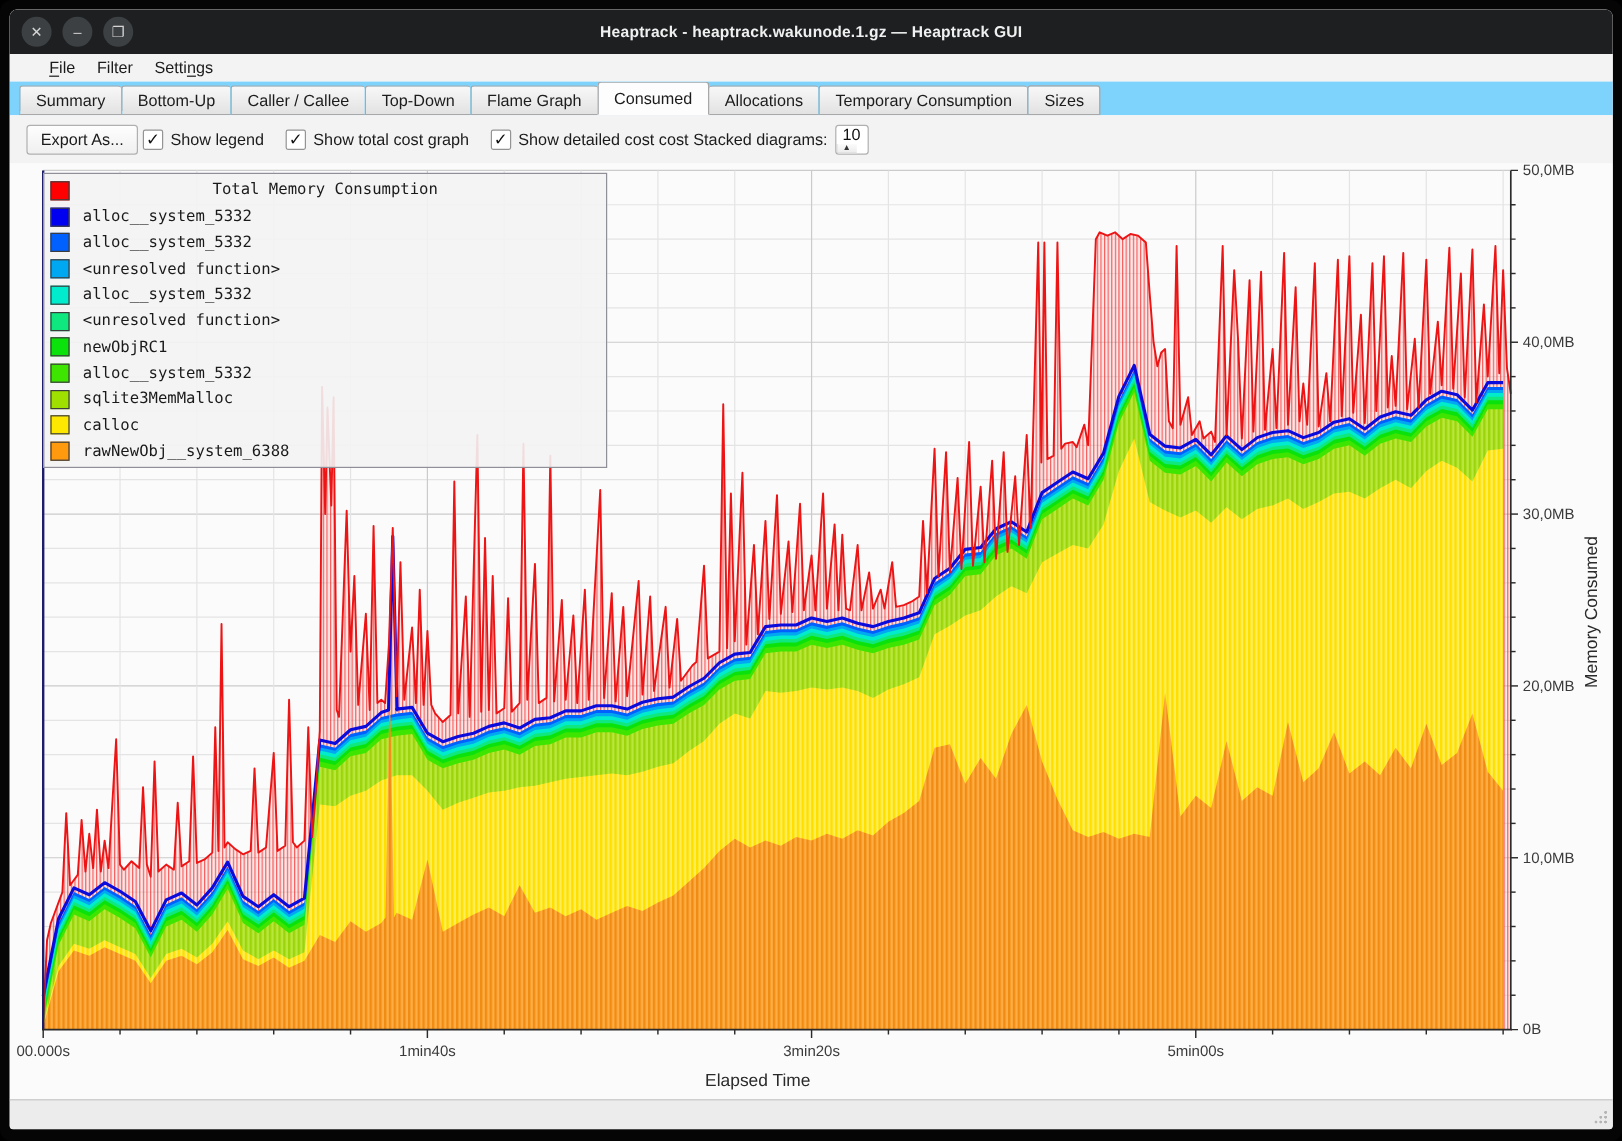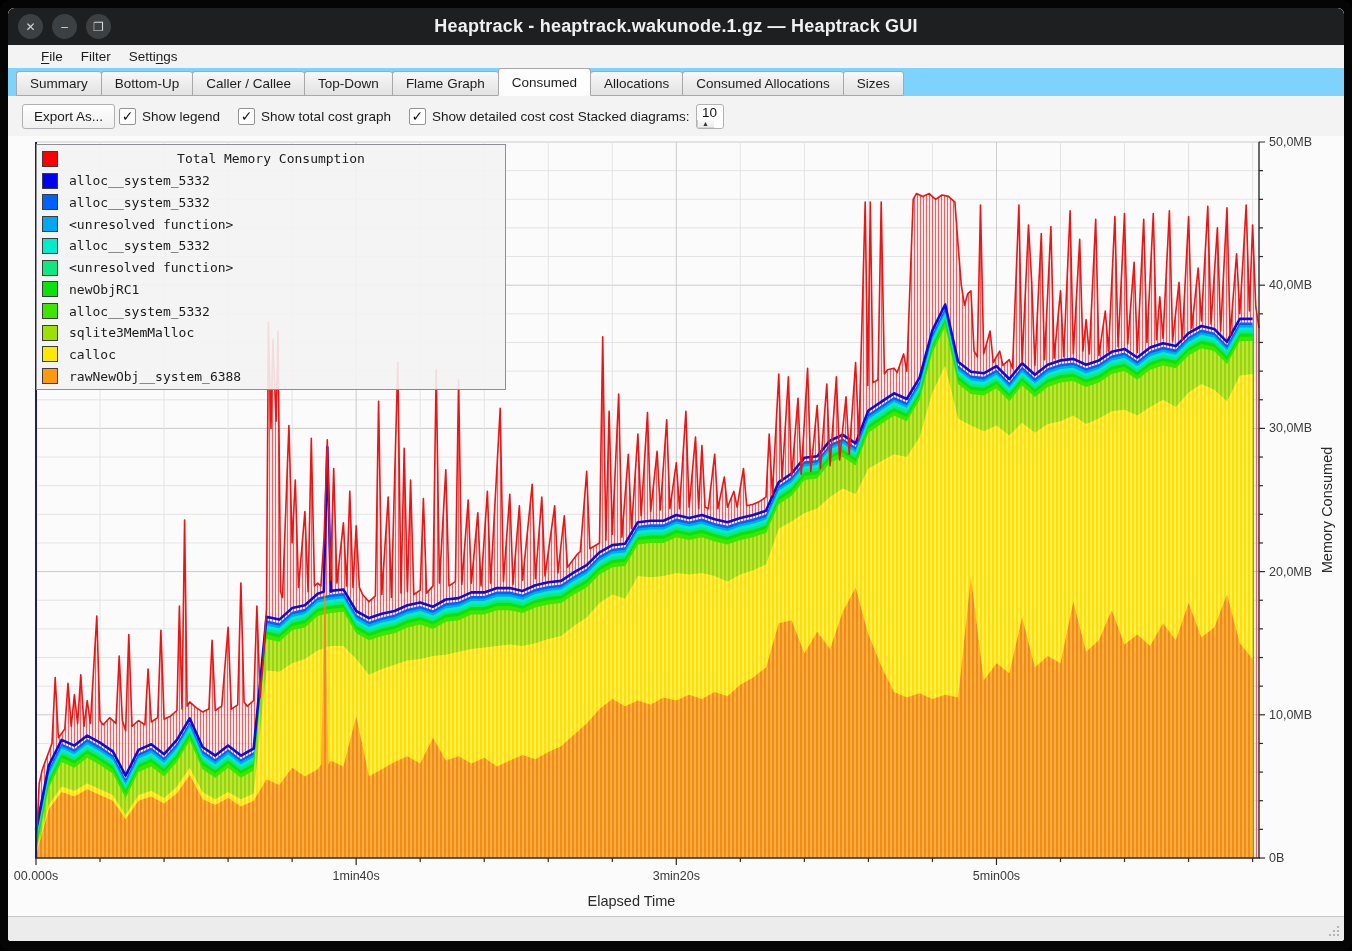--- a/index.html
+++ b/index.html
@@ -4,21 +4,21 @@
 <style>
   html,body{margin:0;padding:0;background:#000;}
   *{box-sizing:border-box;}
   .screen{width:1352px;height:951px;background:#050505;border-radius:10px;overflow:hidden;
           padding:8px 8px 10px 8px;font-family:"Liberation Sans",sans-serif;position:relative;}
   .frame{width:100%;height:100%;display:flex;flex-direction:column;background:#fbfbfb;
          border-radius:6px 6px 3px 3px;overflow:hidden;}
   
   .titlebar{height:37px;background:#1d1f21;position:relative;display:flex;align-items:center;
             justify-content:center;flex:0 0 auto;border-radius:6px 6px 0 0;}
-  .titlebar .title{color:#f0f0f0;font-size:18px;font-weight:bold;letter-spacing:.2px;}
+  .titlebar .title{color:#f0f0f0;font-size:13px;font-weight:bold;letter-spacing:.2px;}
   .winbtns{position:absolute;left:10px;top:6px;display:flex;gap:9px;}
   .winbtn{width:25px;height:25px;border-radius:50%;background:#3d4043;color:#d6d6d6;
           display:flex;align-items:center;justify-content:center;font-size:12px;cursor:default;}
   .winbtn span{line-height:1;}
   
   .menubar{height:23px;background:#f3f3f4;display:flex;align-items:center;padding-left:24px;
            font-size:13.5px;color:#1b1b1b;flex:0 0 auto;}
   .menuitem{padding:2px 9px;}
   .menuitem u{text-decoration:underline;text-underline-offset:2px;}
   
@@ -100,21 +100,21 @@
       </div>
 
     <div class="tabbar">
         <div class="tab">Summary</div>
         <div class="tab">Bottom-Up</div>
         <div class="tab">Caller / Callee</div>
         <div class="tab">Top-Down</div>
         <div class="tab">Flame Graph</div>
         <div class="tab active">Consumed</div>
         <div class="tab">Allocations</div>
-        <div class="tab">Consumed Allocations</div>
+        <div class="tab">Temporary Consumption</div>
         <div class="tab">Sizes</div>
       </div>
 
     <div class="toolbar">
       <button class="btn">Export As...</button>
       <span id="checks" style="display:flex;gap:18px;">
           <span class="check">
             <span class="checkbox">✓</span>
             <span>Show legend</span>
           </span>

